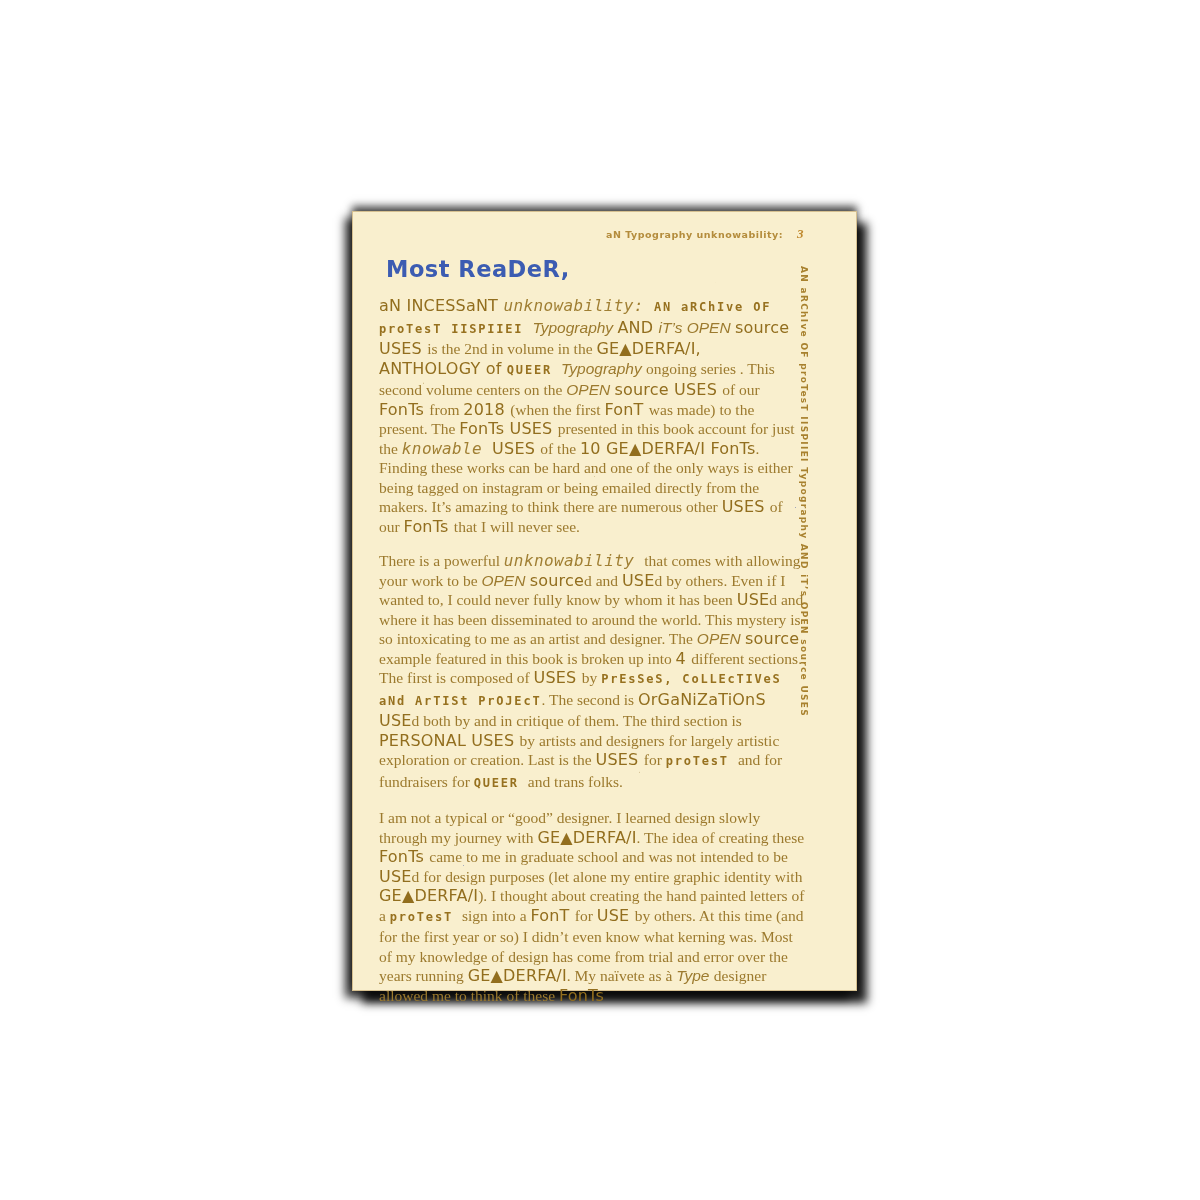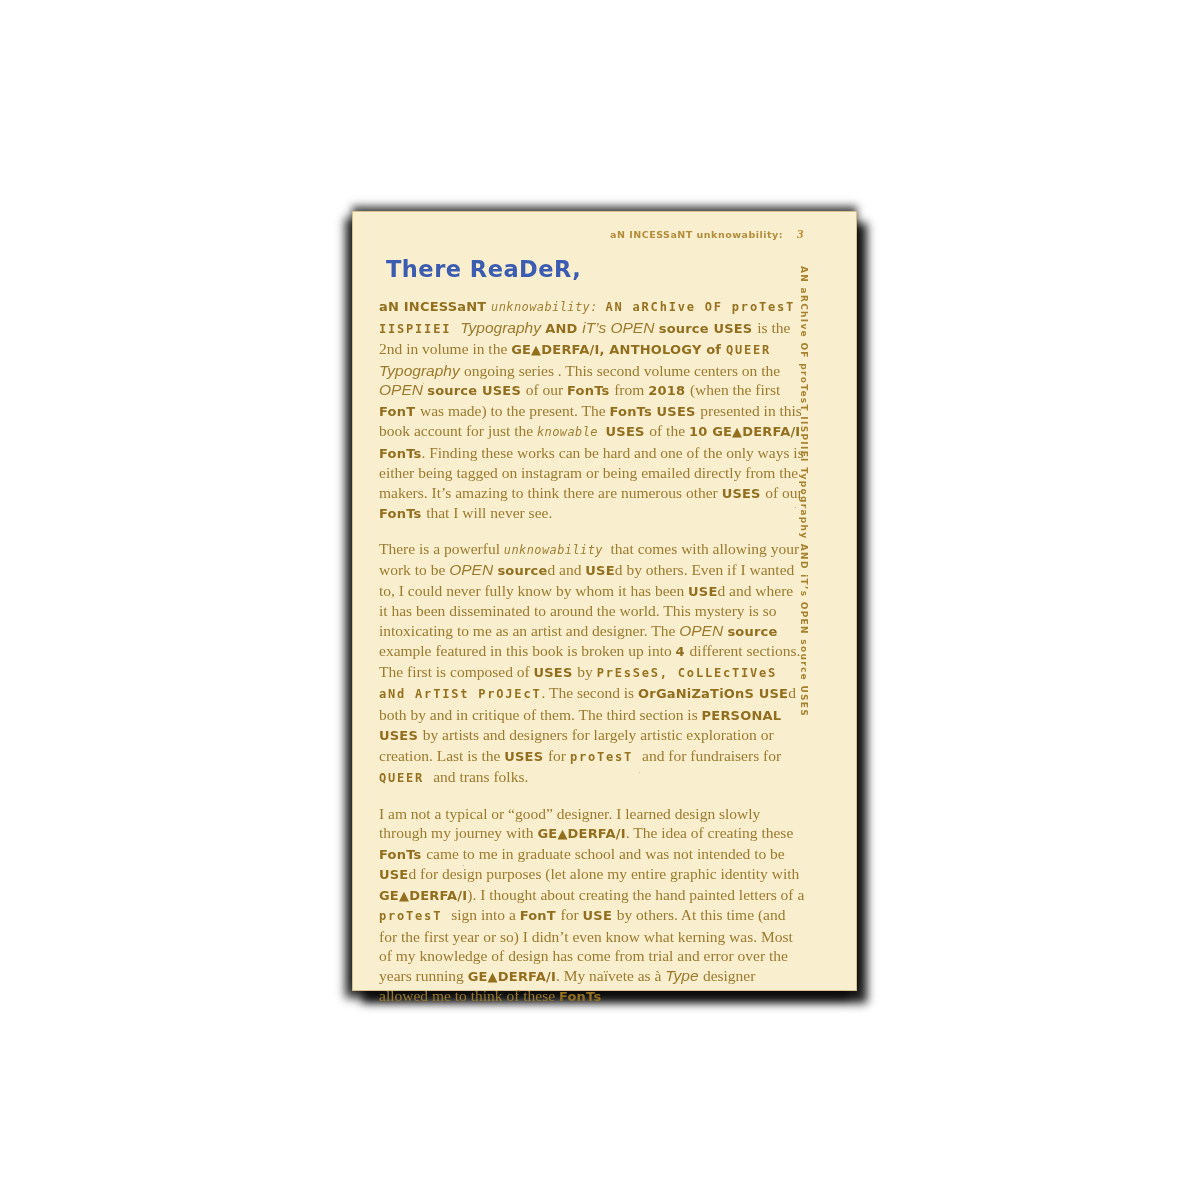--- a/index.html
+++ b/index.html
@@ -42,50 +42,50 @@
     font-size:22.5px; color:#3c5cb2; letter-spacing:0.5px;
   }
   .text-block {
     position:absolute; left:26px; top:84px; width:426px;
     color:#9c7a2e; font-size:15.5px; line-height:19.5px;
     text-align:left;
   }
   .text-block p { margin:0 0 15px 0; }
   .seg-n { font-family:"Liberation Serif", serif; }
   .seg-b {
-    font-family:"DejaVu Sans", sans-serif; font-weight:bold;
-    font-size:13px; letter-spacing:0.2px; color:#926e1e;
+    font-family:"DejaVu Sans", sans-serif; font-weight:normal;
+    font-size:16px; letter-spacing:0.2px; color:#926e1e;
   }
   .seg-i { font-family:Liberation Sans, sans-serif; font-style:italic; }
   .seg-q {
     font-family:"DejaVu Sans Mono", monospace; font-style:italic;
-    font-size:12px; letter-spacing:0.4px; color:#a07f33;
+    font-size:16px; letter-spacing:0.4px; color:#a07f33;
   }
   .seg-w {
     font-family:"DejaVu Sans Mono", monospace; font-weight:bold;
     font-size:12px; letter-spacing:1.8px; color:#97711f;
   }
   .vertical-title {
     position:absolute; left:446px; top:54px; height:356px;
     writing-mode:vertical-rl; text-orientation:mixed;
     font-family:"DejaVu Sans", sans-serif; font-weight:bold;
     font-size:9px; letter-spacing:1.3px; color:#a8812e;
     white-space:nowrap;
   }
 </style>
 </head>
 <body>
 
 <div class="page">
 
   <div class="running-head">
-    <span>aN INCESSaNT unknowability:</span><span class="page-num">3</span>
+    <span>aN Typography unknowability:</span><span class="page-num">3</span>
   </div>
 
-  <div class="salutation">There ReaDeR,</div>
+  <div class="salutation">Most ReaDeR,</div>
 
   <div class="text-block">
     <p><span class="seg-b">aN INCESSaNT </span><span class="seg-q">unknowability: </span><span class="seg-w">AN aRChIve OF proTesT IISPIIEI </span><span class="seg-i">Typography </span><span class="seg-b">AND </span><span class="seg-i">iT’s </span><span class="seg-i">OPEN </span><span class="seg-b">source USES </span><span class="seg-n">is the 2nd in volume in the </span><span class="seg-b">GE▲DERFA/I, ANTHOLOGY of </span><span class="seg-w">QUEER </span><span class="seg-i">Typography </span><span class="seg-n">ongoing series . This second volume centers on the </span><span class="seg-i">OPEN </span><span class="seg-b">source USES </span><span class="seg-n">of our </span><span class="seg-b">FonTs </span><span class="seg-n">from </span><span class="seg-b">2018 </span><span class="seg-n">(when the first </span><span class="seg-b">FonT </span><span class="seg-n">was made) to the present. The </span><span class="seg-b">FonTs USES </span><span class="seg-n">presented in this book account for just the </span><span class="seg-q">knowable </span><span class="seg-b">USES </span><span class="seg-n">of the </span><span class="seg-b">10 GE▲DERFA/I FonTs</span><span class="seg-n">. Finding these works can be hard and one of the only ways is either being tagged on instagram or being emailed directly from the makers. It’s amazing to think there are numerous other </span><span class="seg-b">USES </span><span class="seg-n">of our </span><span class="seg-b">FonTs </span><span class="seg-n">that I will never see.</span></p>
     <p><span class="seg-n">There is a powerful </span><span class="seg-q">unknowability </span><span class="seg-n">that comes with allowing your work to be </span><span class="seg-i">OPEN </span><span class="seg-b">source</span><span class="seg-n">d and </span><span class="seg-b">USE</span><span class="seg-n">d by others. Even if I wanted to, I could never fully know by whom it has been </span><span class="seg-b">USE</span><span class="seg-n">d and where it has been disseminated to around the world. This mystery is so intoxicating to me as an artist and designer. The </span><span class="seg-i">OPEN </span><span class="seg-b">source </span><span class="seg-n">example featured in this book is broken up into </span><span class="seg-b">4 </span><span class="seg-n">different sections. The first is composed of </span><span class="seg-b">USES </span><span class="seg-n">by </span><span class="seg-w">PrEsSeS, CoLLEcTIVeS aNd ArTISt PrOJEcT</span><span class="seg-n">. The second is </span><span class="seg-b">OrGaNiZaTiOnS USE</span><span class="seg-n">d both by and in critique of them. The third section is </span><span class="seg-b">PERSONAL USES </span><span class="seg-n">by artists and designers for largely artistic exploration or creation. Last is the </span><span class="seg-b">USES </span><span class="seg-n">for </span><span class="seg-w">proTesT </span><span class="seg-n">and for fundraisers for </span><span class="seg-w">QUEER </span><span class="seg-n">and trans folks.</span></p>
     <p><span class="seg-n">I am not a typical or “good” designer. I learned design slowly through my journey with </span><span class="seg-b">GE▲DERFA/I</span><span class="seg-n">. The idea of creating these </span><span class="seg-b">FonTs </span><span class="seg-n">came to me in graduate school and was not intended to be </span><span class="seg-b">USE</span><span class="seg-n">d for design purposes (let alone my entire graphic identity with </span><span class="seg-b">GE▲DERFA/I</span><span class="seg-n">). I thought about creating the hand painted letters of a </span><span class="seg-w">proTesT </span><span class="seg-n">sign into a </span><span class="seg-b">FonT </span><span class="seg-n">for </span><span class="seg-b">USE </span><span class="seg-n">by others. At this time (and for the first year or so) I didn’t even know what kerning was. Most of my knowledge of design has come from trial and error over the years running </span><span class="seg-b">GE▲DERFA/I</span><span class="seg-n">. My naïvete as à </span><span class="seg-i">Type </span><span class="seg-n">designer allowed me to think of these </span><span class="seg-b">FonTs</span></p>
   </div>
 
   <div class="vertical-title">AN aRChIve OF proTesT IISPIIEI Typography AND iT’s OPEN source USES</div>
 
 </div>

